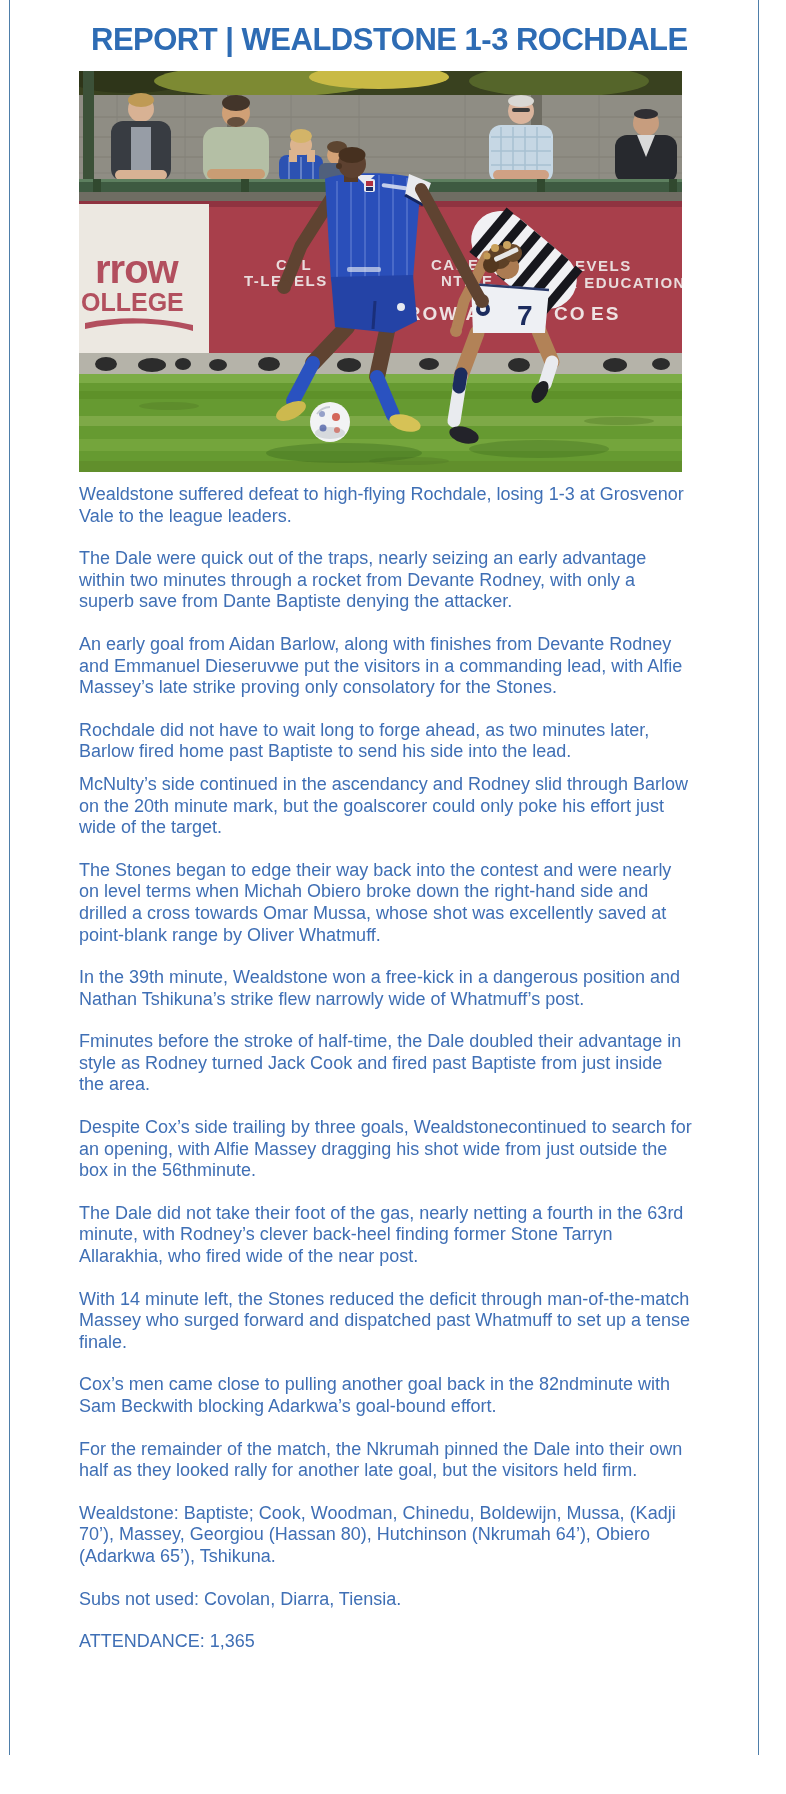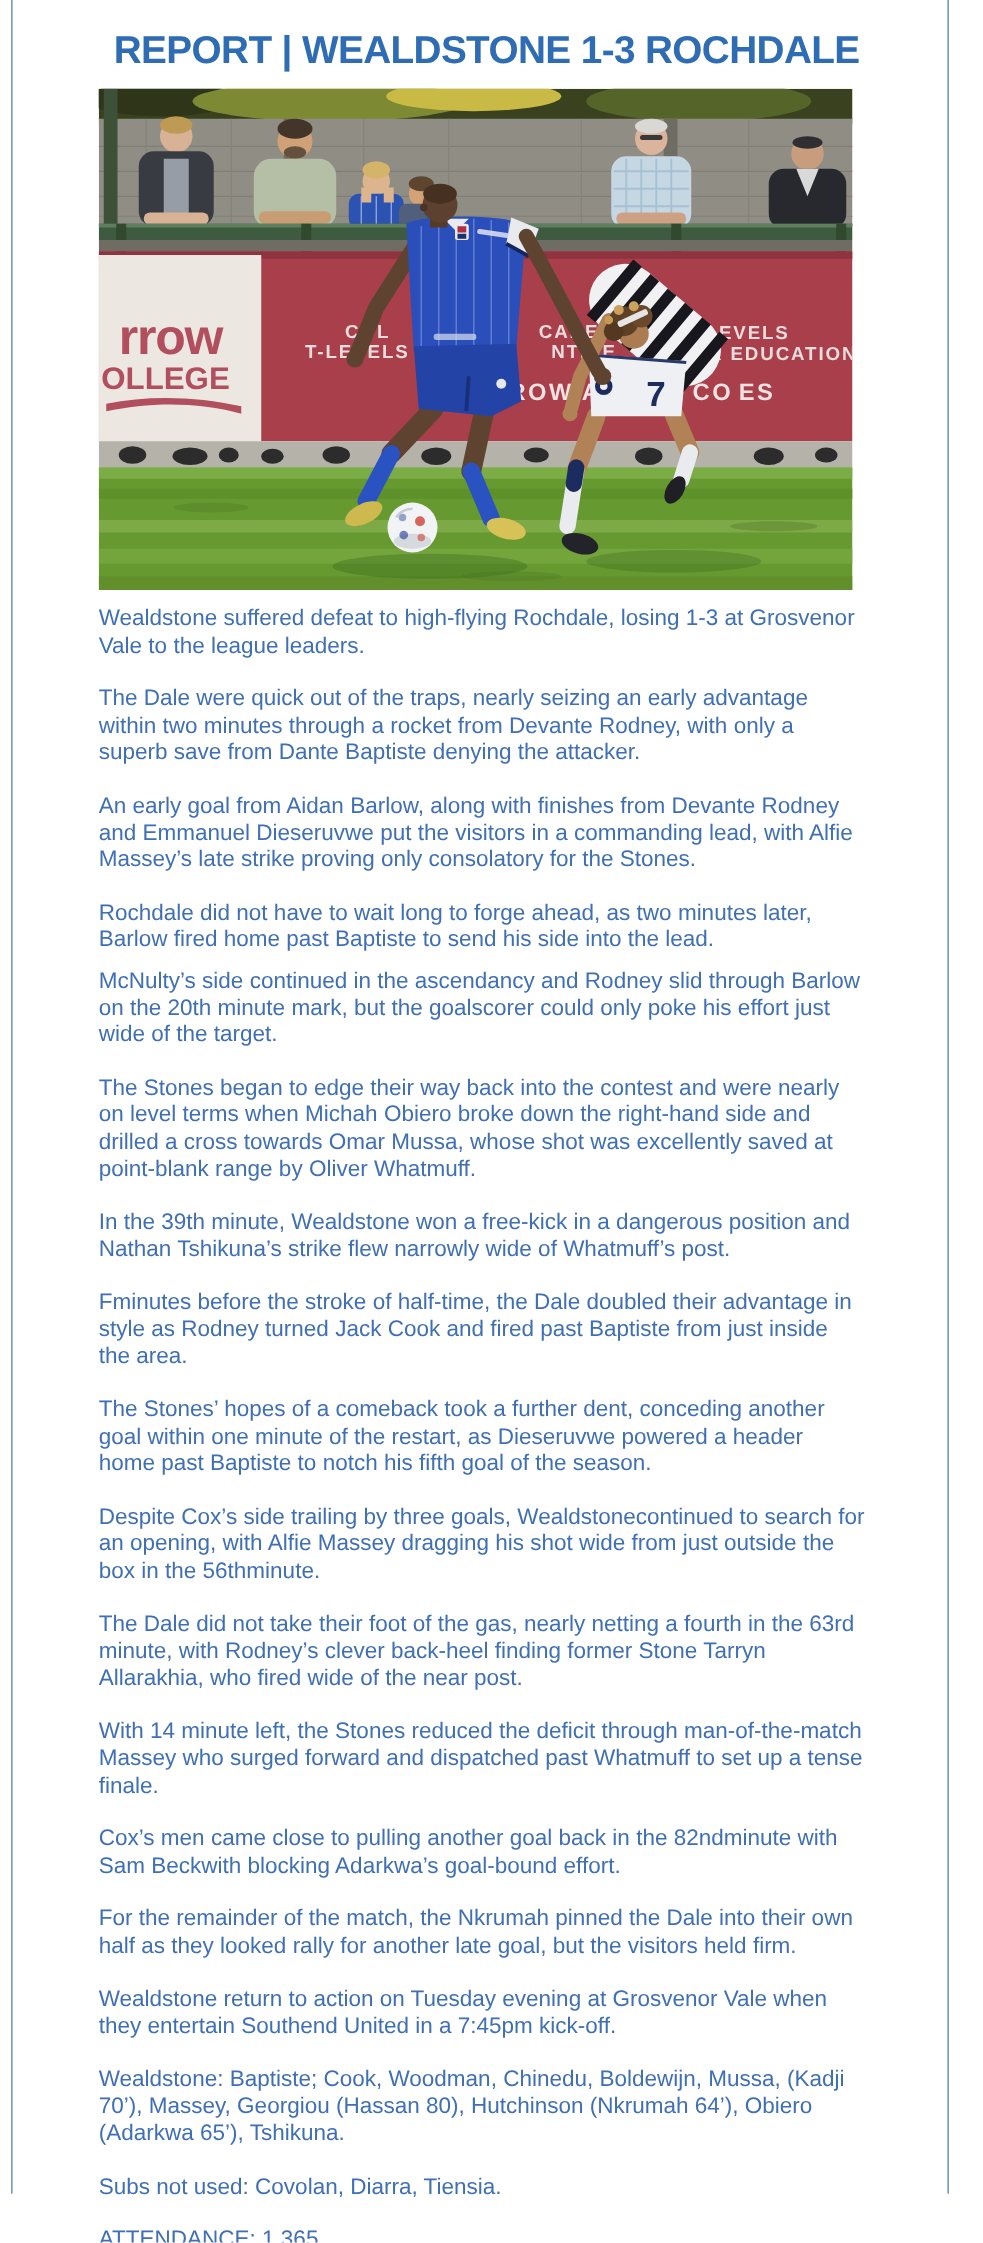--- a/index.html
+++ b/index.html
@@ -250,27 +250,25 @@
   <div class="article" id="article-body">
 
   <p>Wealdstone suffered defeat to high-flying Rochdale, losing 1-3 at Grosvenor Vale to the league leaders.</p>
       <p>The Dale were quick out of the traps, nearly seizing an early advantage within two minutes through a rocket from Devante Rodney, with only a superb save from Dante Baptiste denying the attacker.</p>
       <p>An early goal from Aidan Barlow, along with finishes from Devante Rodney and Emmanuel Dieseruvwe put the visitors in a commanding lead, with Alfie Massey’s late strike proving only consolatory for the Stones.</p>
       <p class="tight">Rochdale did not have to wait long to forge ahead, as two minutes later, Barlow fired home past Baptiste to send his side into the lead.</p>
       <p>McNulty’s side continued in the ascendancy and Rodney slid through Barlow on the 20th minute mark, but the goalscorer could only poke his effort just wide of the target.</p>
       <p>The Stones began to edge their way back into the contest and were nearly on level terms when Michah Obiero broke down the right-hand side and drilled a cross towards Omar Mussa, whose shot was excellently saved at point-blank range by Oliver Whatmuff.</p>
       <p>In the 39th minute, Wealdstone won a free-kick in a dangerous position and Nathan Tshikuna’s strike flew narrowly wide of Whatmuff’s post.</p>
       <p>Fminutes before the stroke of half-time, the Dale doubled their advantage in style as Rodney turned Jack Cook and fired past Baptiste from just inside the area.</p>
-      <p>The Stones’ hopes of a comeback took a further dent, conceding another goal within one minute of the restart, as Dieseruvwe powered a header home past Baptiste to notch his fifth goal of the season.</p>
       <p>Despite Cox’s side trailing by three goals, Wealdstonecontinued to search for an opening, with Alfie Massey dragging his shot wide from just outside the box in the 56thminute.</p>
       <p>The Dale did not take their foot of the gas, nearly netting a fourth in the 63rd minute, with Rodney’s clever back-heel finding former Stone Tarryn Allarakhia, who fired wide of the near post.</p>
       <p>With 14 minute left, the Stones reduced the deficit through man-of-the-match Massey who surged forward and dispatched past Whatmuff to set up a tense finale.</p>
       <p>Cox’s men came close to pulling another goal back in the 82ndminute with Sam Beckwith blocking Adarkwa’s goal-bound effort.</p>
       <p>For the remainder of the match, the Nkrumah pinned the Dale into their own half as they looked rally for another late goal, but the visitors held firm.</p>
-      <p>Wealdstone return to action on Tuesday evening at Grosvenor Vale when they entertain Southend United in a 7:45pm kick-off.</p>
     </div>
   <div class="article" style="margin-top:0;">
     <p>Wealdstone: Baptiste; Cook, Woodman,  Chinedu, Boldewijn, Mussa, (Kadji 70’), Massey, Georgiou (Hassan 80), Hutchinson (Nkrumah 64’), Obiero (Adarkwa 65’), Tshikuna.</p>
     <p>Subs not used: Covolan, Diarra, Tiensia.</p>
     <p>ATTENDANCE: 1,365</p>
   </div>
 
 </div>
 
 </body></html>

